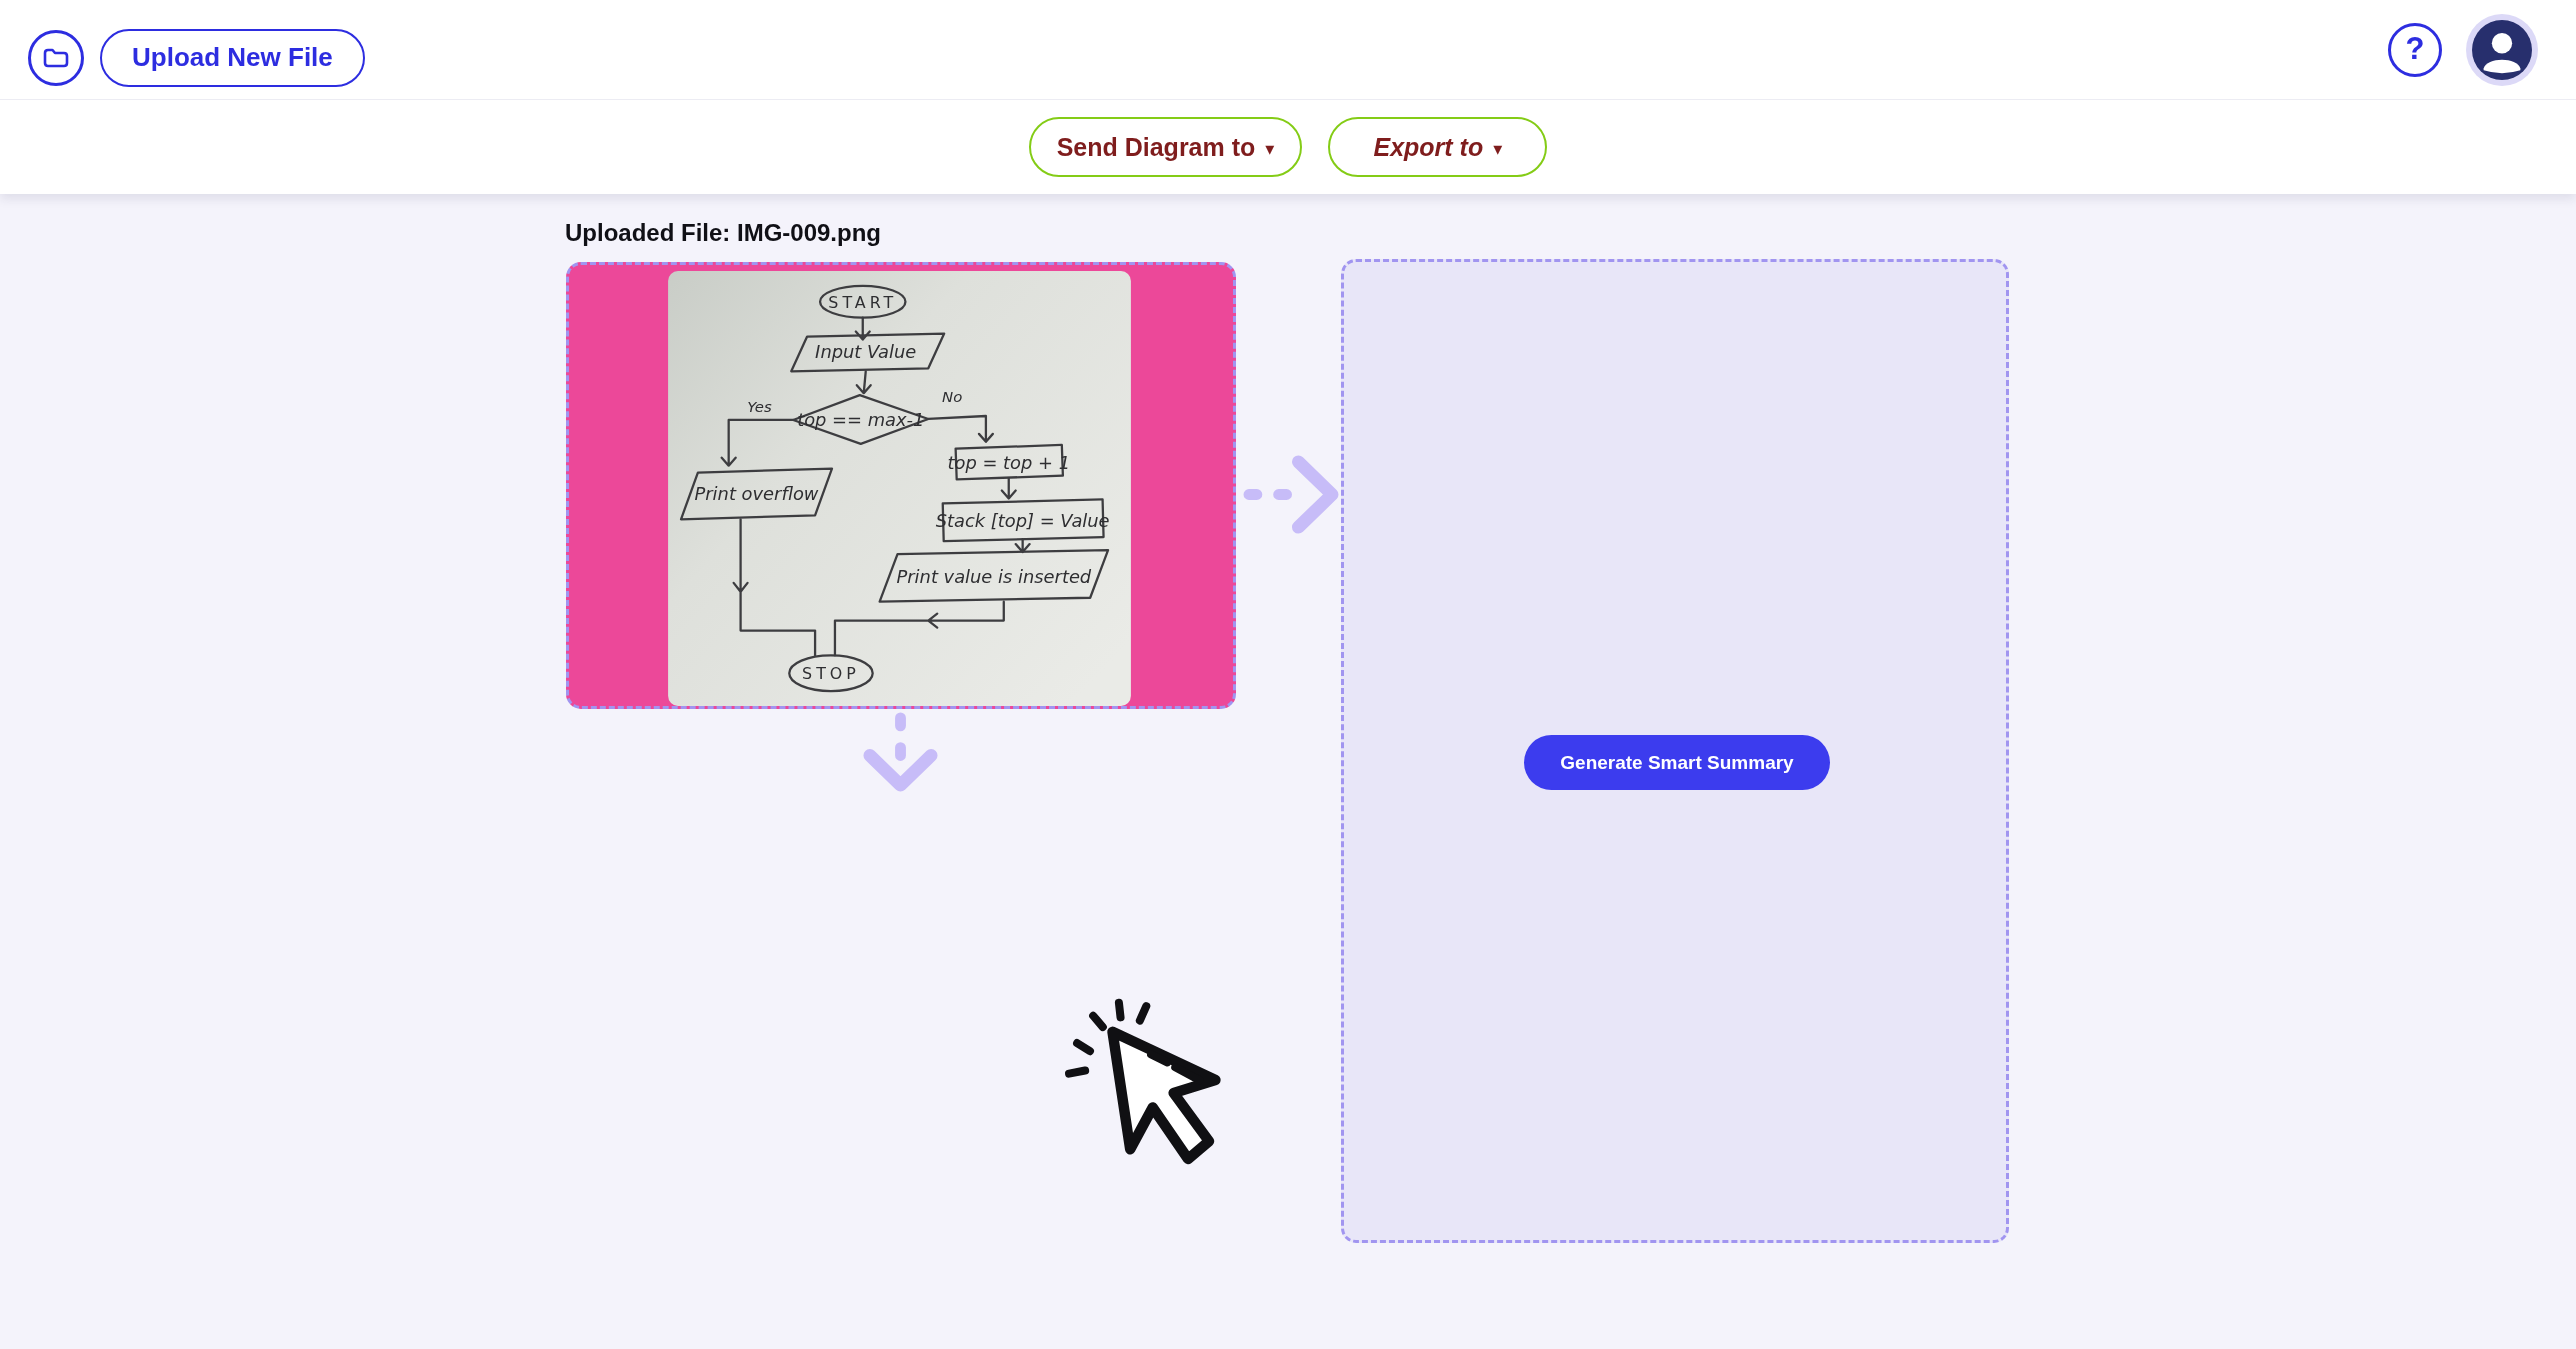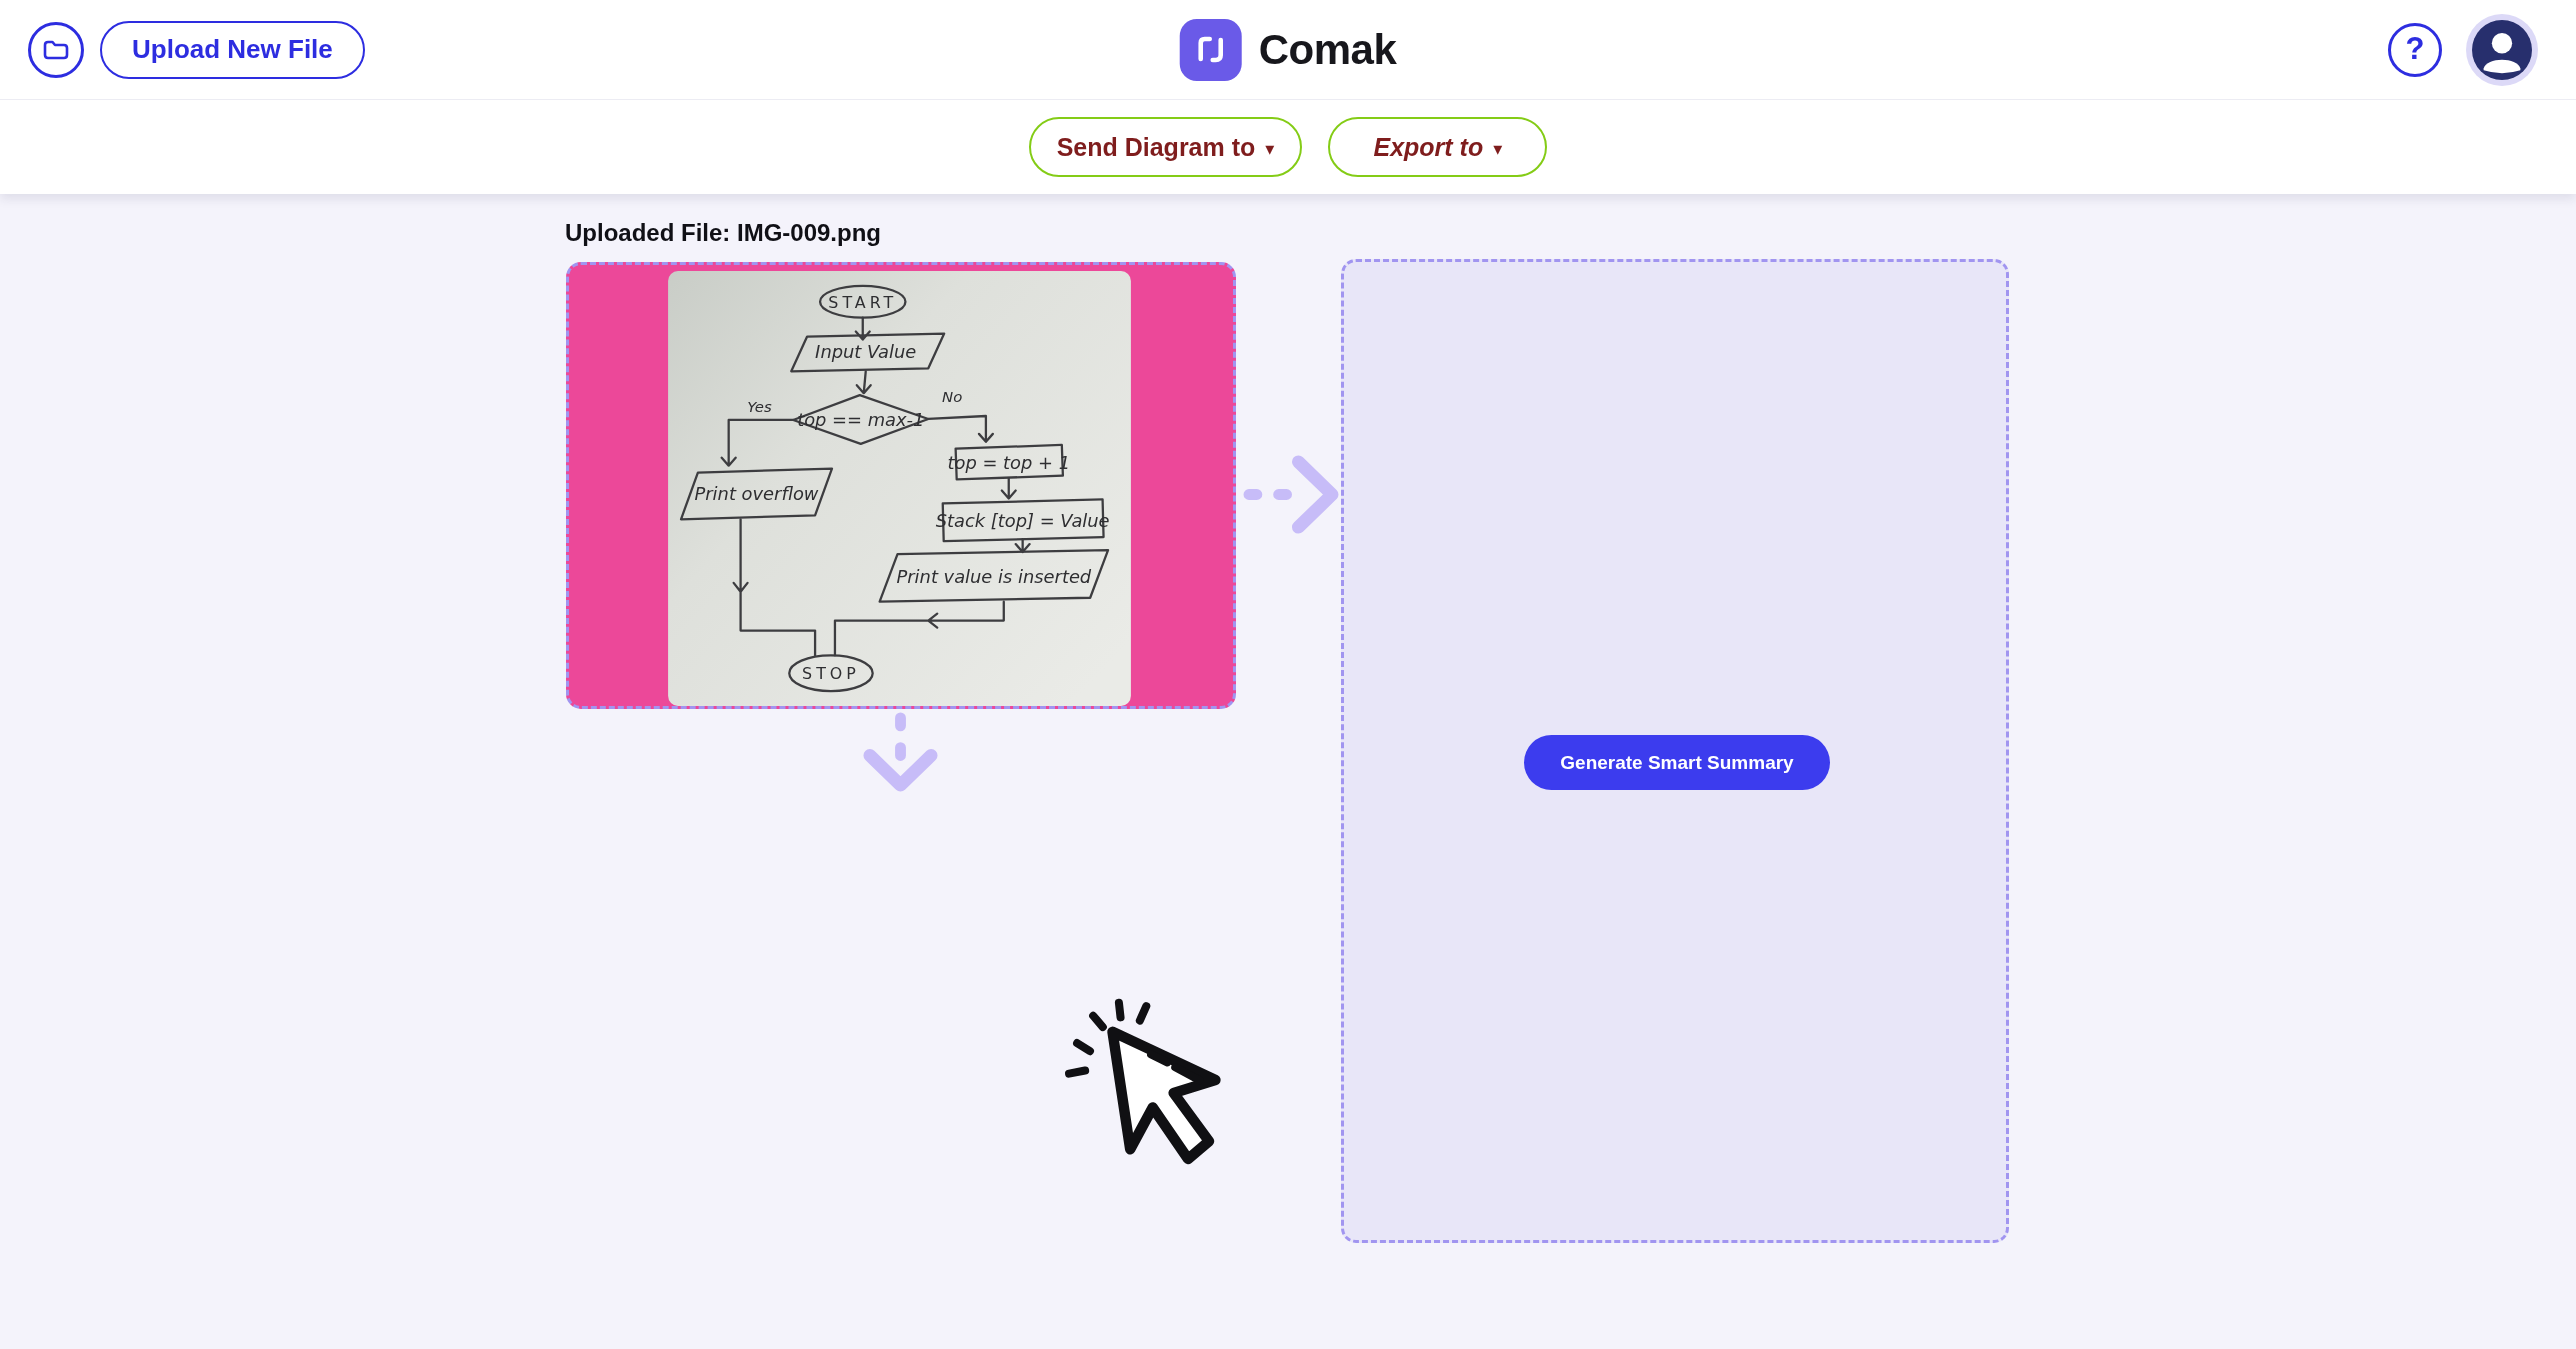--- a/index.html
+++ b/index.html
@@ -2,21 +2,21 @@
 <html><head>
 <meta charset="utf-8">
 <style>
   html,body{margin:0;padding:0;background:#f4f3fb;}
   #app{position:relative;width:2576px;height:1350px;background:#f4f3fb;
        font-family:"Liberation Sans","DejaVu Sans",sans-serif;overflow:hidden;}
 
   
   .topbar{position:absolute;top:0;left:0;width:100%;height:99px;background:#fff;
           border-bottom:1px solid #ececf3;z-index:5;}
-  .topbar-left{position:absolute;left:28px;top:0;height:99px;display:flex;align-items:center;gap:16px;}
+  .topbar-left{position:absolute;left:28px;top:8px;height:99px;display:flex;align-items:center;gap:16px;}
   .topbar-right{position:absolute;right:44px;top:0;height:99px;display:flex;align-items:center;gap:30px;}
   .icon-circle{width:56px;height:56px;border:3px solid #2d2de0;border-radius:50%;background:#fff;
                display:flex;align-items:center;justify-content:center;box-sizing:border-box;cursor:pointer;}
   .pill-btn{height:58px;padding:0 30px;border:2px solid #2d2de0;border-radius:29px;background:#fff;
             color:#2d2de0;font-size:26px;font-weight:600;display:flex;align-items:center;
             justify-content:center;cursor:pointer;font-family:inherit;white-space:nowrap;}
   .help-q{font-size:31px;font-weight:700;color:#2d2de0;line-height:1;margin-top:-2px;}
   .brand{position:absolute;left:50%;top:0;height:99px;transform:translateX(-50%);
          display:flex;align-items:center;gap:17px;cursor:pointer;}
   .brand-badge{width:62px;height:62px;background:#6a5ae8;border-radius:17px;
@@ -66,29 +66,20 @@
   <header class="topbar">
     <div class="topbar-left">
       <div class="icon-circle">
         <svg width="28" height="24" viewBox="0 0 28 24">
           <path d="M3,7 Q3,4 6,4 L10.5,4 L13,7 L22,7 Q25,7 25,10 L25,17 Q25,20 22,20 L6,20 Q3,20 3,17 Z" fill="none" stroke="#2d2de0" stroke-width="2.6" stroke-linejoin="round"></path>
         </svg>
       </div>
       <button class="pill-btn">Upload New File</button>
     </div>
 
-    <div class="brand">
-      <div class="brand-badge">
-        <svg width="40" height="38" viewBox="0 0 40 38">
-          <path d="M10,28 L10,12 Q10,8 14,8 L19,8" fill="none" stroke="#fff" stroke-width="4.6" stroke-linecap="round"></path>
-          <path d="M30,9 L30,24 Q30,29 25,29 L22,29" fill="none" stroke="#fff" stroke-width="4.6" stroke-linecap="round"></path>
-        </svg>
-      </div>
-      <div class="brand-name">Comak</div>
-    </div>
 
     <div class="topbar-right">
       <div class="icon-circle" style="width:54px;height:54px;">
         <span class="help-q">?</span>
       </div>
       <div class="avatar">
         <svg width="62" height="62" viewBox="0 0 62 62">
           <circle cx="31" cy="24" r="10.5" fill="#fff"></circle>
           <path d="M12,50 C15,38 47,38 50,50 L50,52 Q31,58 12,52 Z" fill="#fff"></path>
         </svg>

